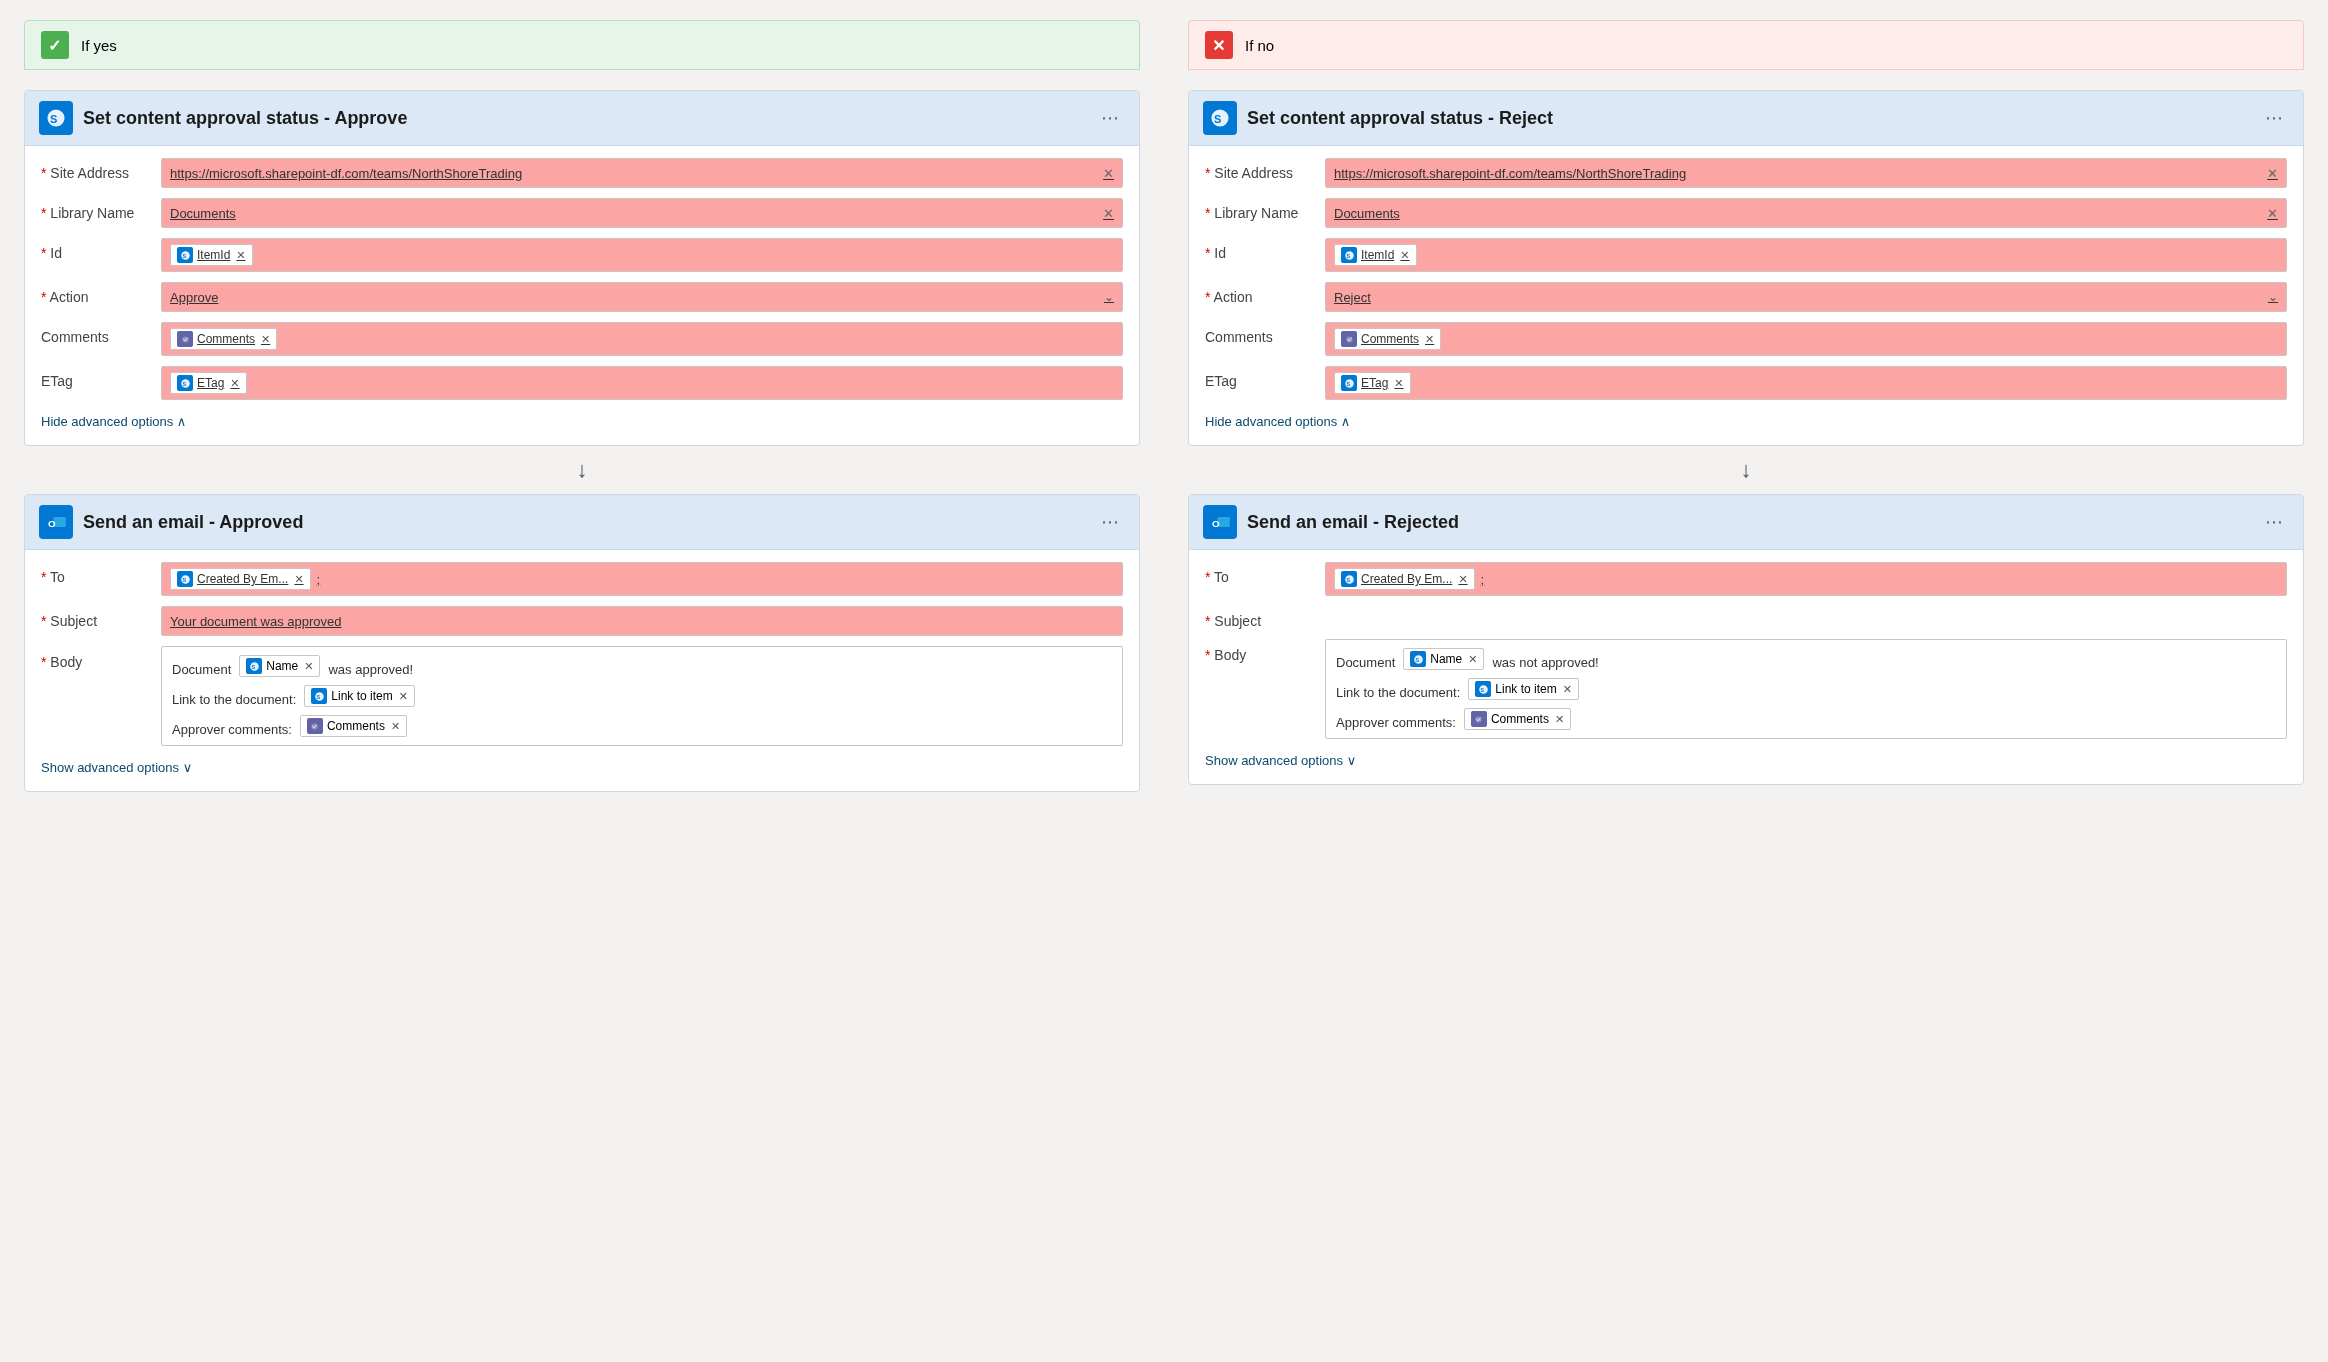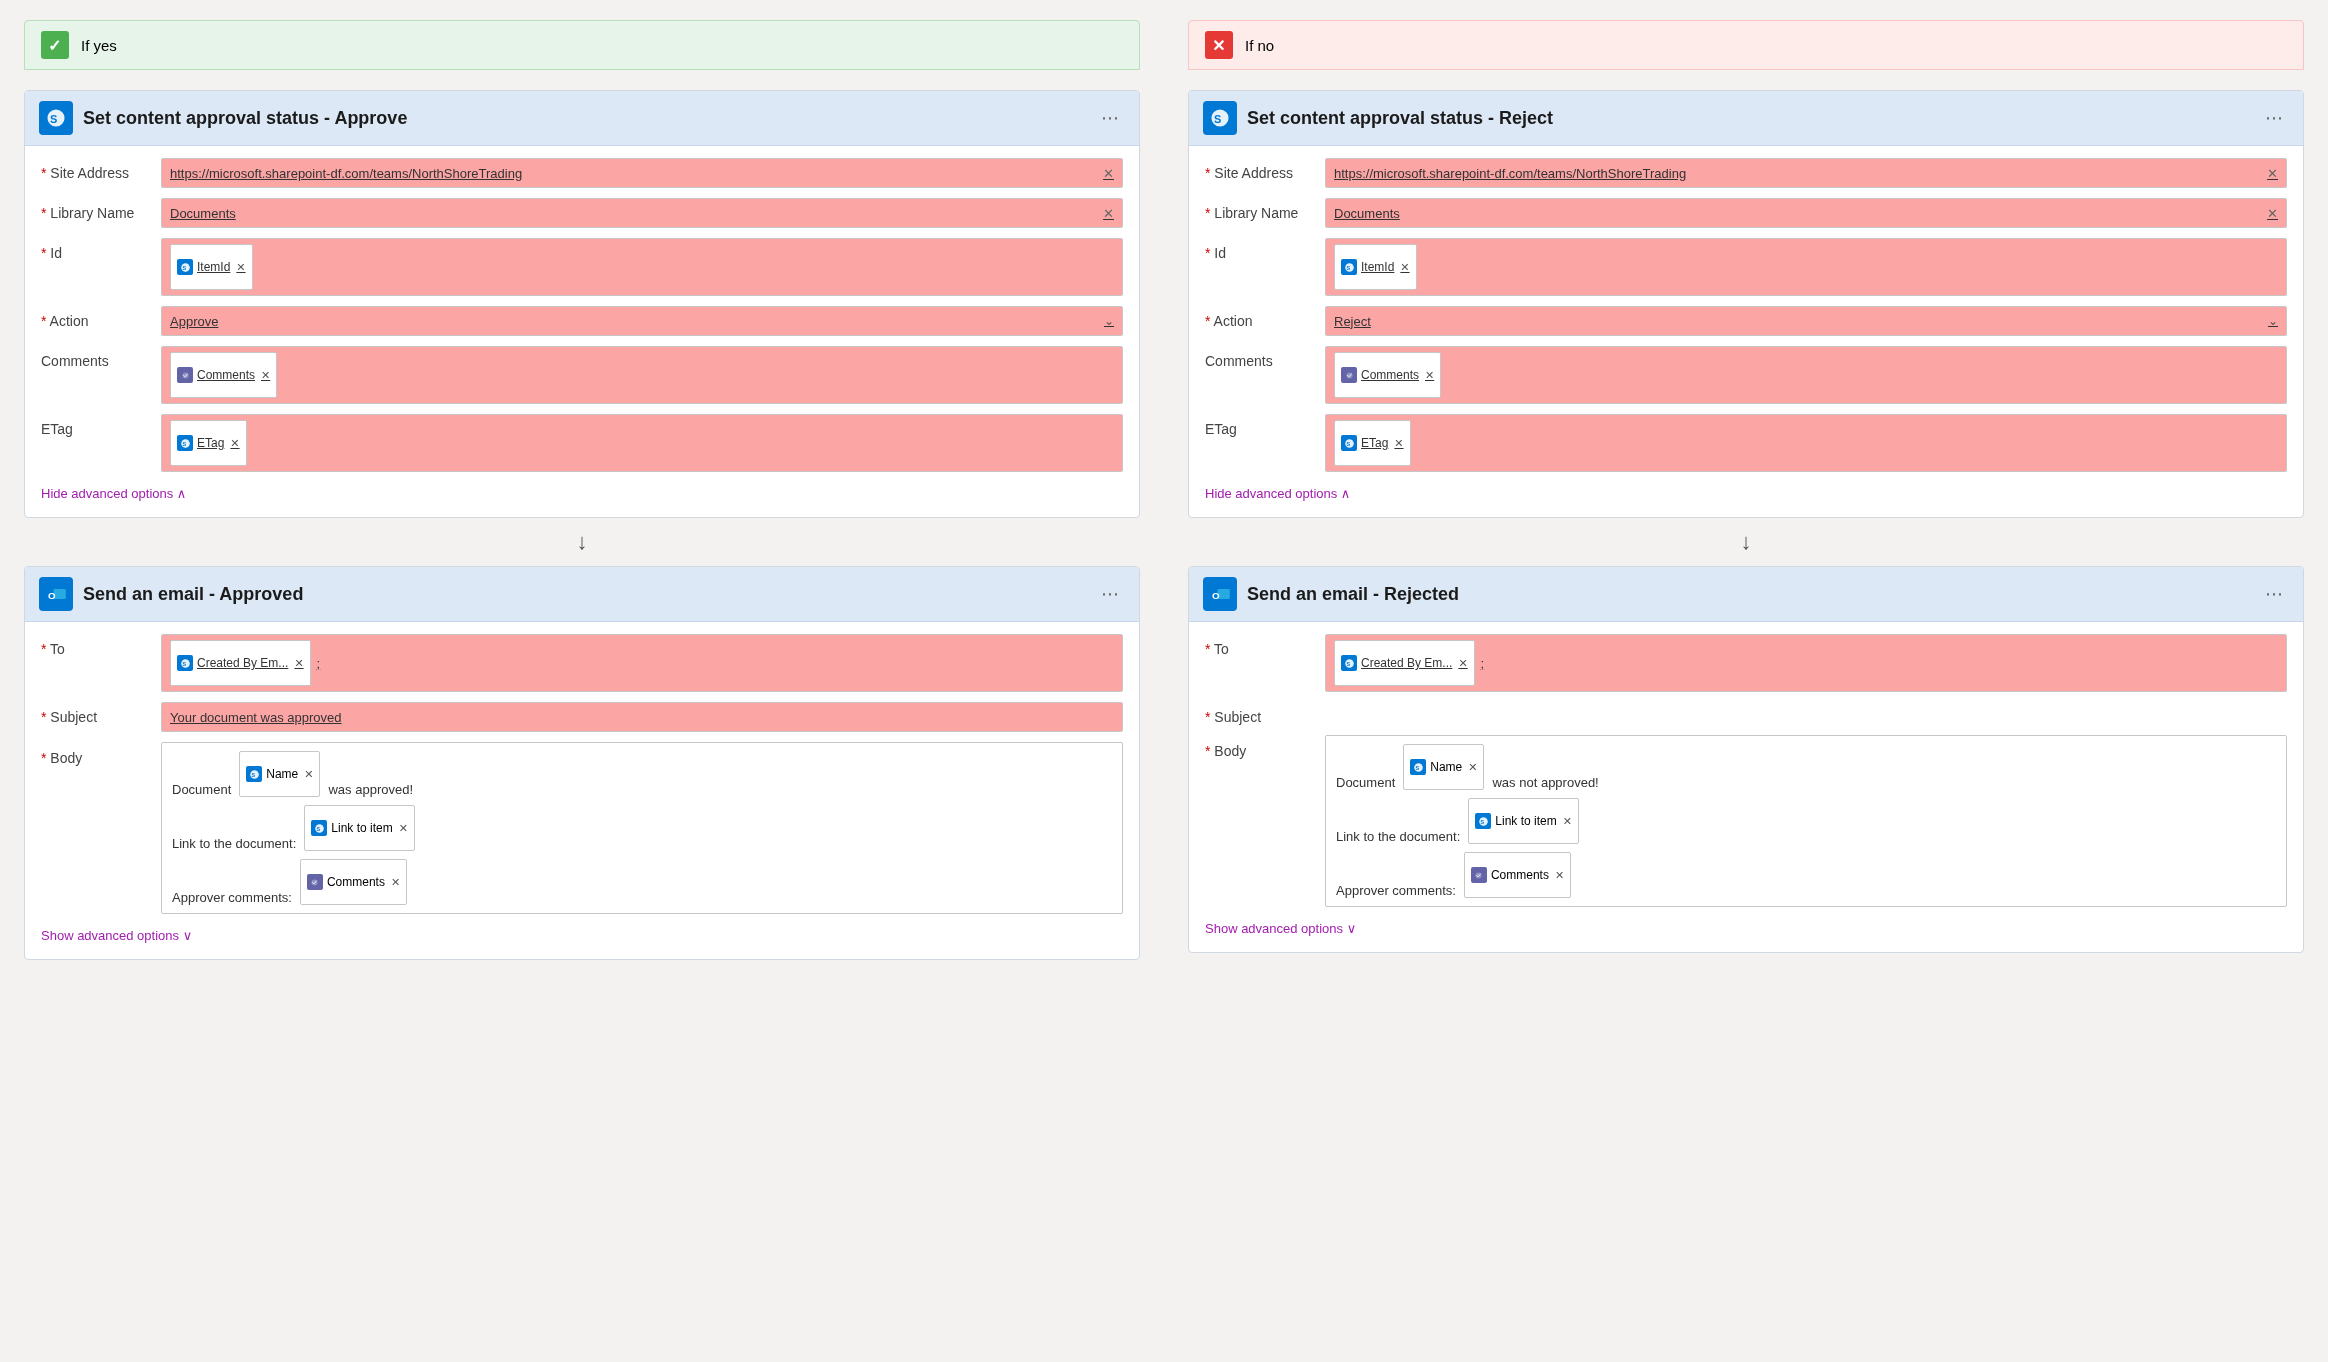--- a/index.html
+++ b/index.html
@@ -149,21 +149,21 @@
       cursor: pointer;
       font-size: 13px;
     }
     .token {
       display: inline-flex;
       align-items: center;
       gap: 4px;
       background: white;
       border: 1px solid #c8c6c4;
       border-radius: 2px;
-      padding: 14px 6px;
+      padding: 2px 6px;
       font-size: 12px;
     }
     .token-icon {
       width: 16px;
       height: 16px;
       background: #0078d4;
       border-radius: 2px;
       display: inline-flex;
       align-items: center;
       justify-content: center;
@@ -185,21 +185,21 @@
       position: relative;
       display: flex;
       align-items: center;
       justify-content: space-between;
     }
     .dropdown-arrow {
       color: #555;
       font-size: 12px;
     }
     .advanced-link {
-      color: #a21caf;
+      color: #0c4a6e;
       font-size: 13px;
       cursor: pointer;
       display: inline-flex;
       align-items: center;
       gap: 4px;
       margin-top: 4px;
       margin-bottom: 4px;
       text-decoration: none;
     }
     .connector-arrow {

